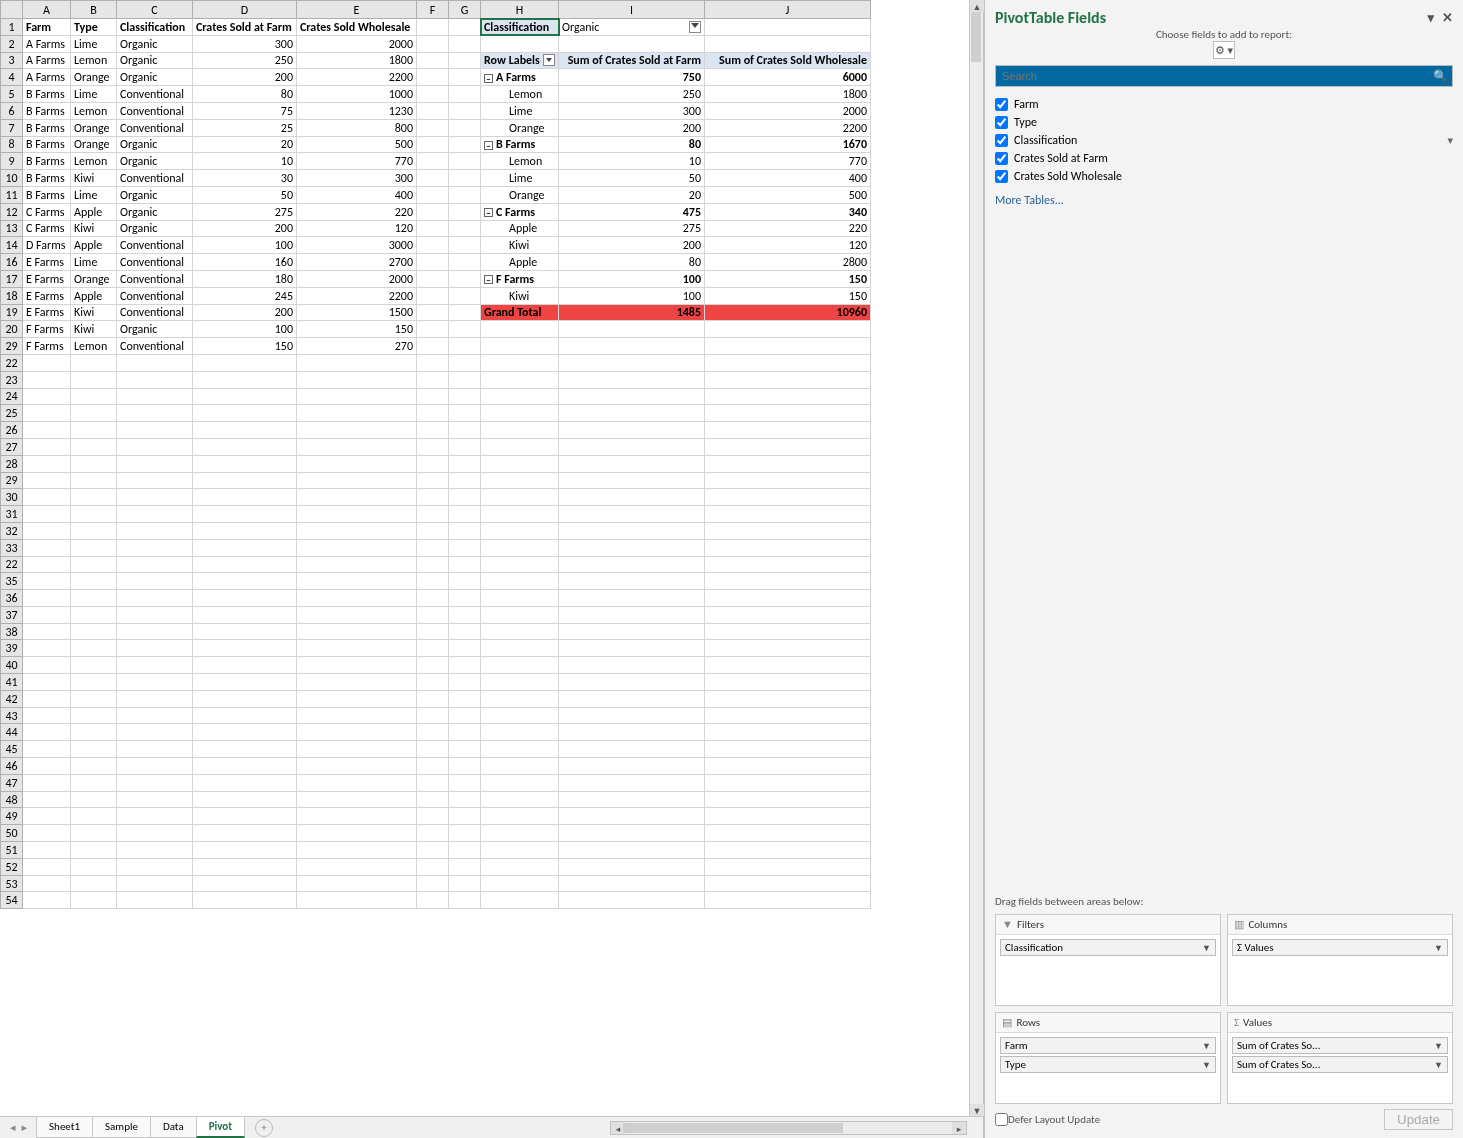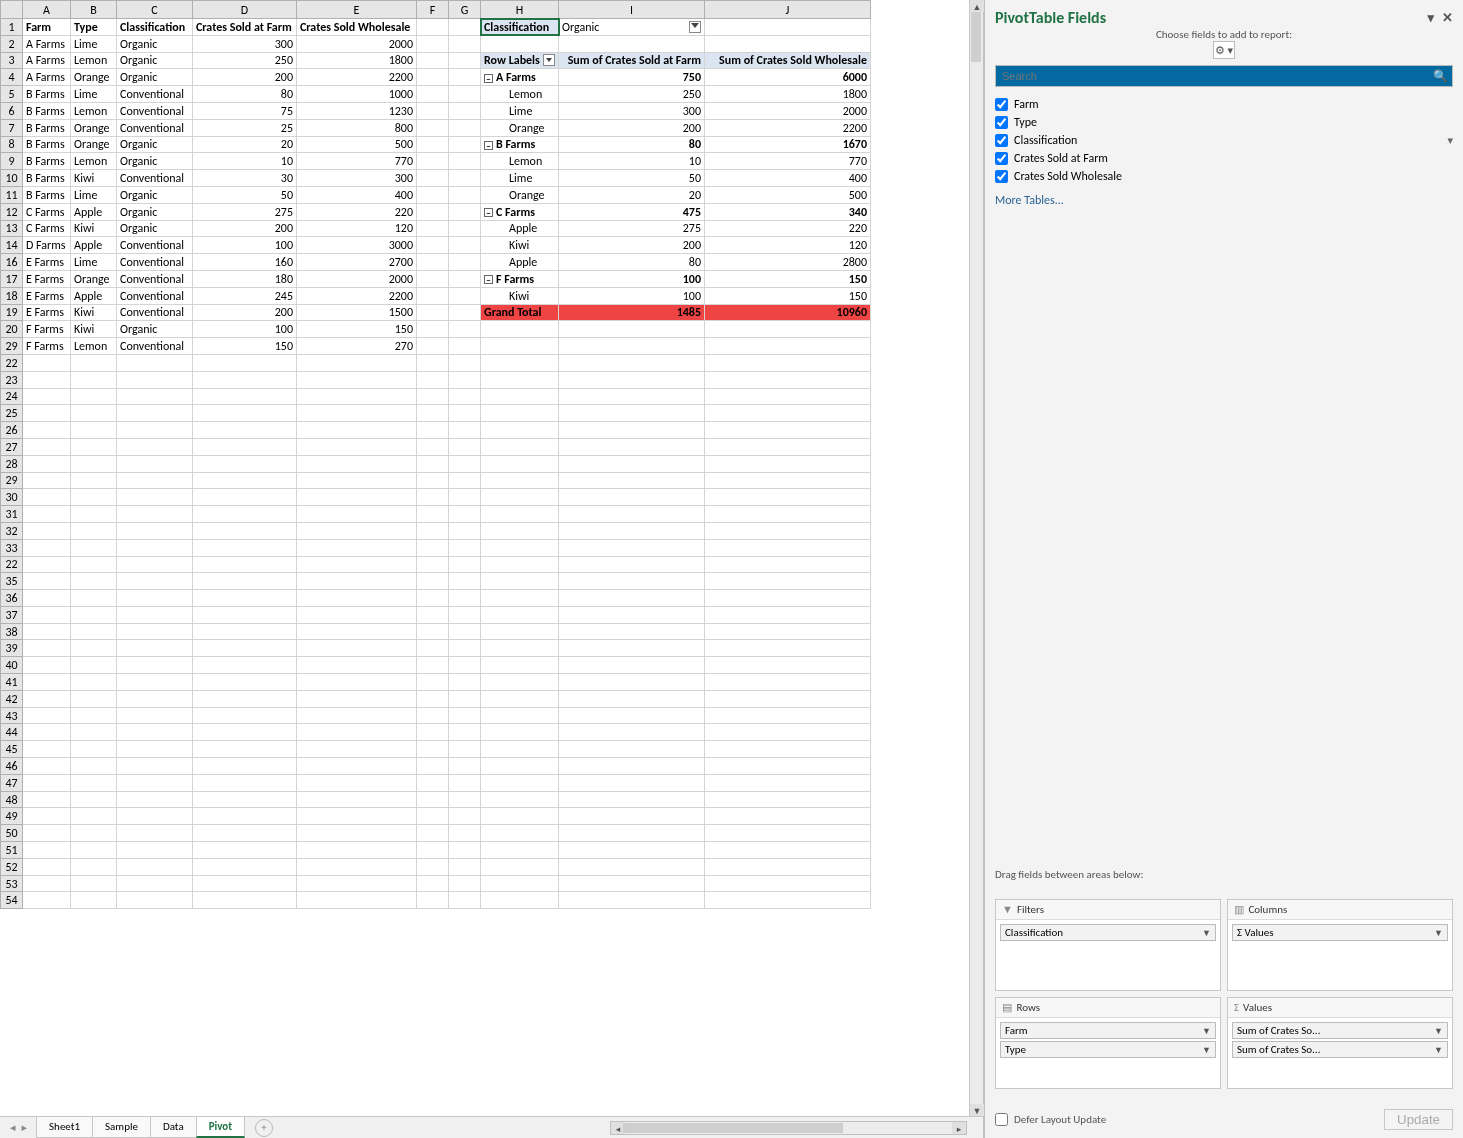--- a/index.html
+++ b/index.html
@@ -40,29 +40,29 @@
 .pane-sub { font-size:11px; color:#555; margin-top:1px; display:flex; justify-content:space-between; align-items:center;flex-direction:column;}
 .gear { width:22px;height:18px;border:1px solid #bbb;background:#fff;display:flex;align-items:center;justify-content:center;font-size:11px;color:#555;}
 .searchwrap { margin-top:6px; position:relative;}
 .searchwrap input { width:100%; height:22px; border:1px solid #bbb; padding:2px 22px 2px 6px; font-size:11px; background:#0369a1;}
 .search-glass { position:absolute; right:5px; top:4px; font-size:12px; color:#777;}
 .field-list { margin-top:8px; }
 .field-item { display:flex; align-items:center; gap:6px; padding:2px 0; font-size:12px;}
 .field-item input[type=checkbox]{ width:13px;height:13px;}
 .field-item .funnel { margin-left:auto; color:#666; font-size:11px;}
 .more-tables { color:#2a6496; font-size:12px; margin-top:8px; cursor:pointer;}
-.areas-label { font-size:11px; color:#555; margin-top:auto; margin-bottom:18px;}
+.areas-label { font-size:11px; color:#555; margin-top:auto; margin-bottom:6px;}
 .areas-grid { display:grid; grid-template-columns:1fr 1fr; grid-template-rows:1fr 1fr; gap:6px;}
 .area-box { border:1px solid #c7c7c7; background:#fff; min-height:92px; display:flex; flex-direction:column;}
 .area-head { background:#f7f7f7; border-bottom:1px solid #dcdcdc; padding:3px 6px; font-size:11px; color:#333; display:flex; align-items:center; gap:4px;}
 .area-head .aicon { color:#888; font-size:11px;}
 .area-body { padding:2px;}
 .pill { background:#f2f2f2; border:1px solid #bbb; font-size:11px; padding:1px 4px; margin:2px; display:flex; justify-content:space-between; align-items:center;}
 .pill .drop { font-size:9px; color:#555;}
-.deferrow { display:flex; align-items:center; gap:6px; margin-top:20px; font-size:11px; color:#555;}
+.deferrow { display:flex; align-items:center; margin-top:5px; font-size:11px; color:#555;}
 .deferrow .updatebtn { margin-left:auto; border:1px solid #c7c7c7; background:#f4f4f4; padding:2px 12px; color:#aaa;}
 .sel-outline { outline:2px solid #217346; outline-offset:-1px; }
 .colhead.sel-col { background:#d3e5d3; }
 .rowhead.sel-row { background:#d3e5d3; }
 </style>
 </head>
 <body>
 
 <div class="workarea">
   <div class="sheet-pane">

